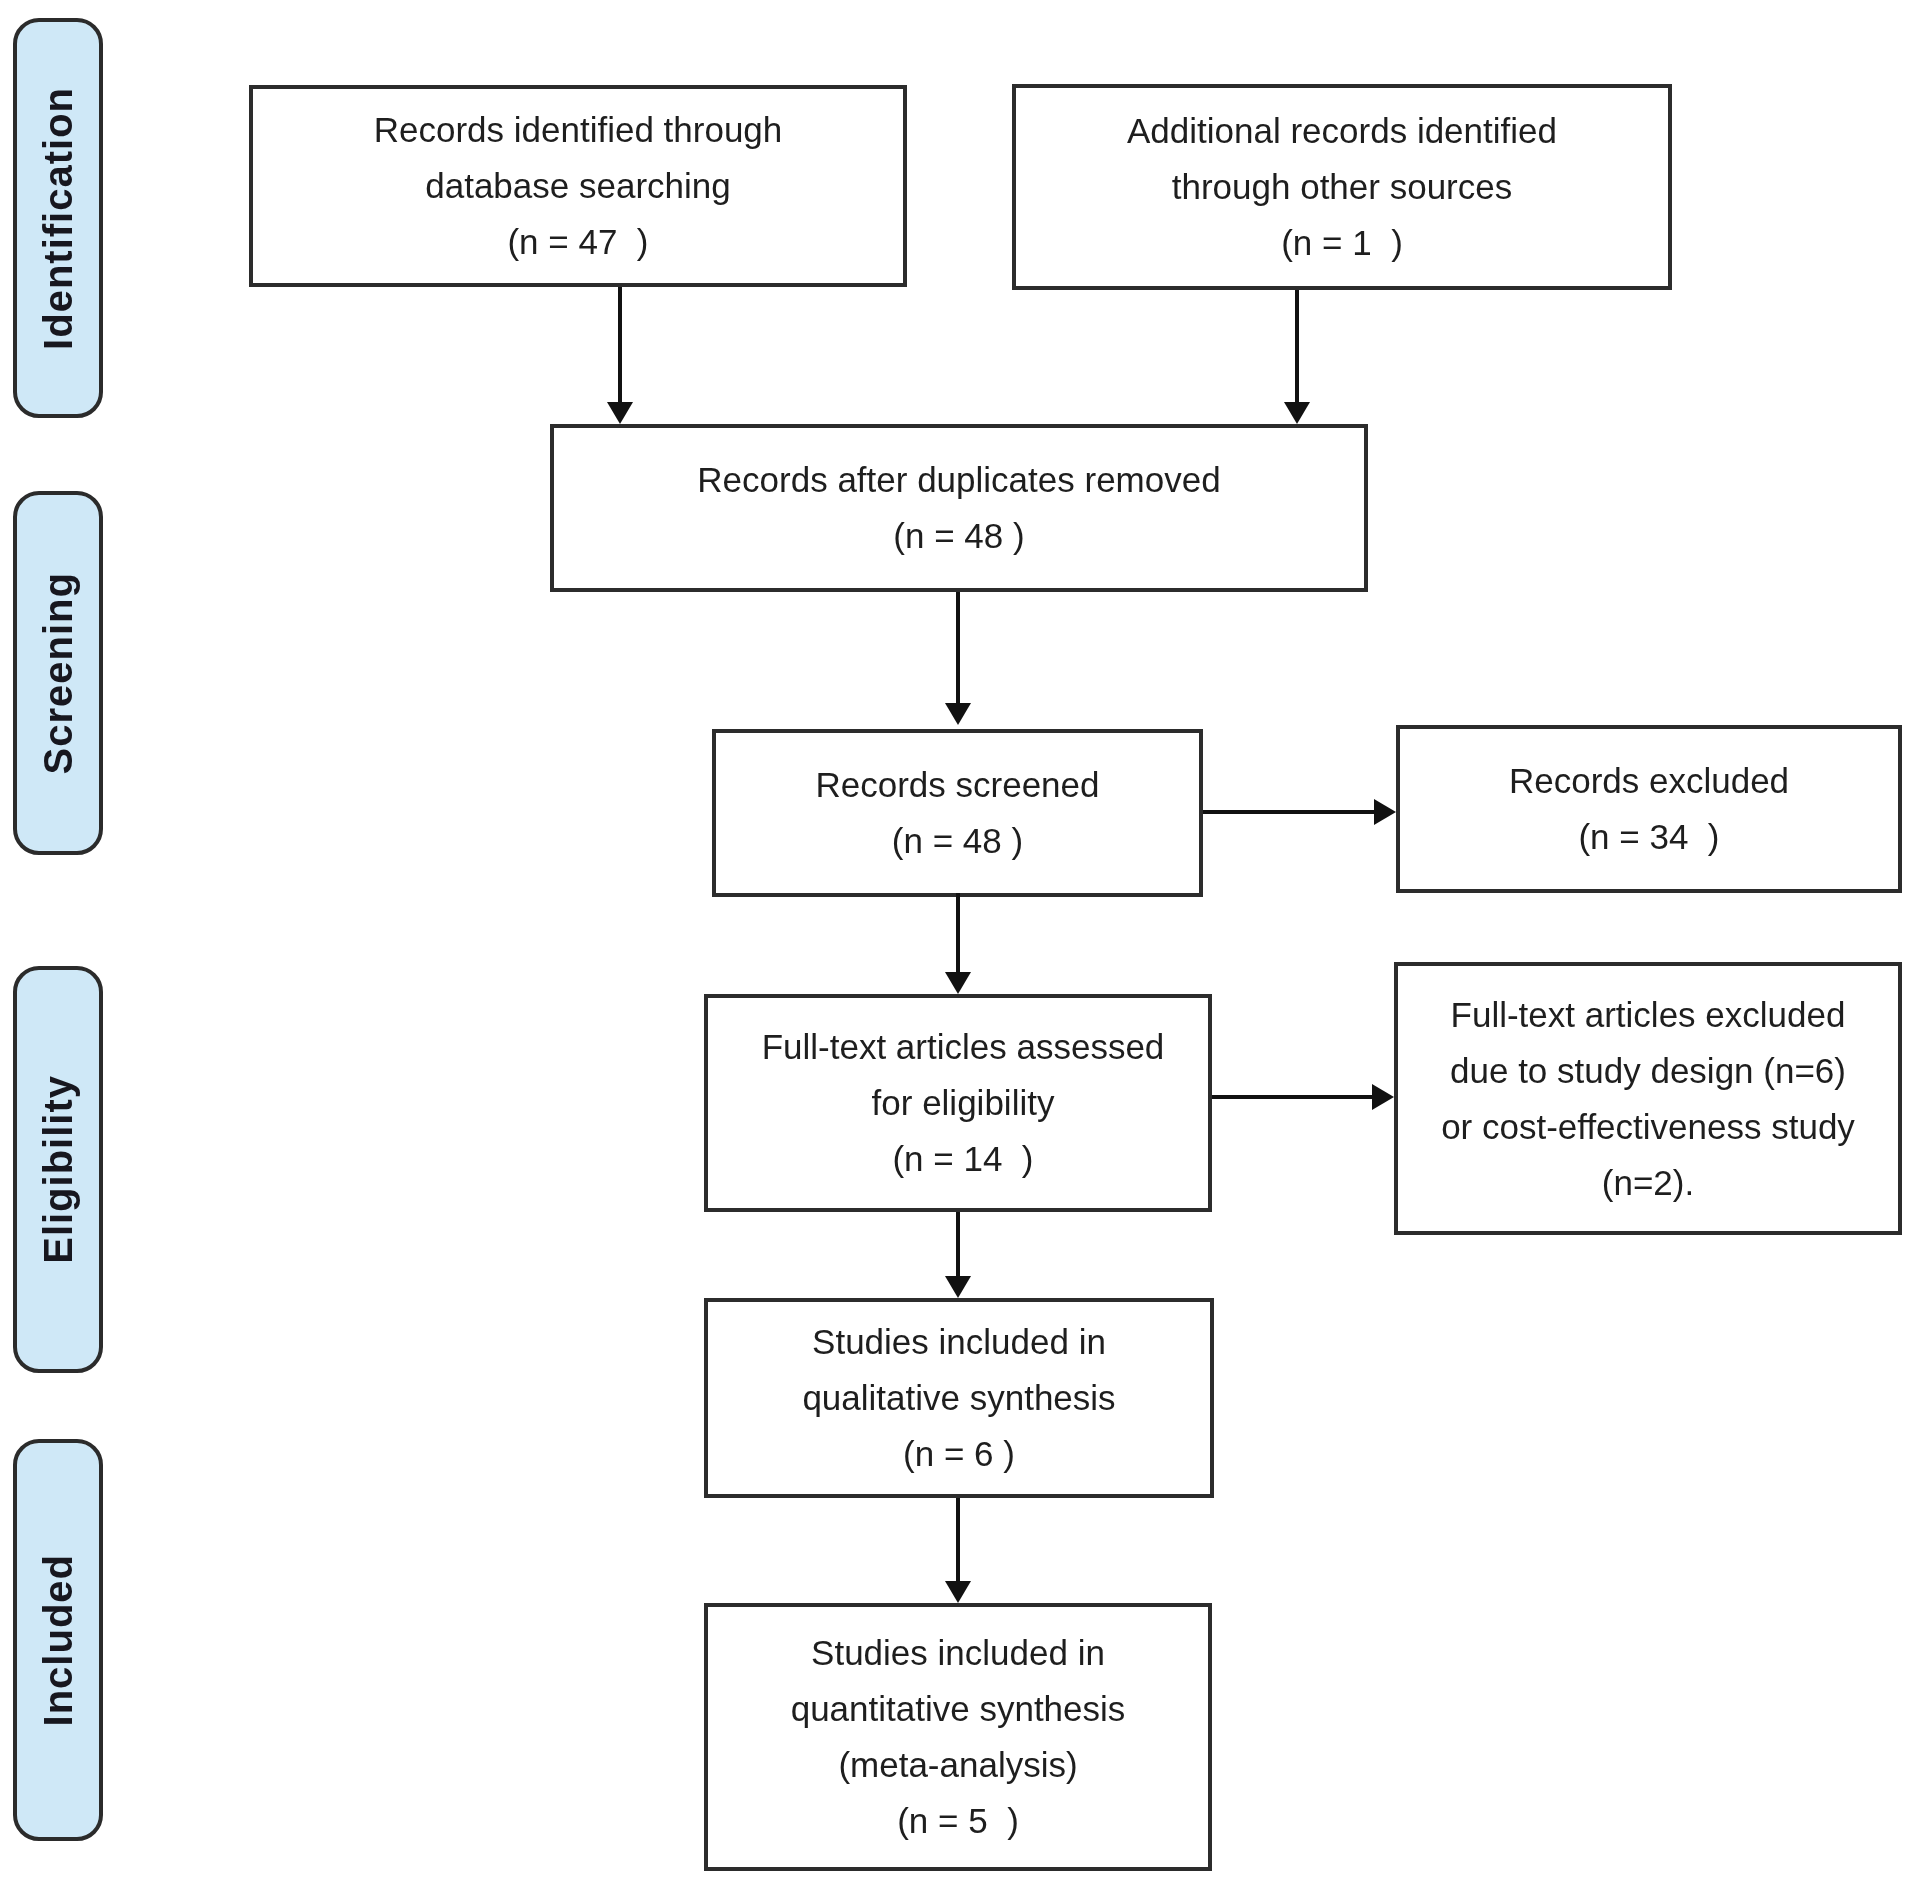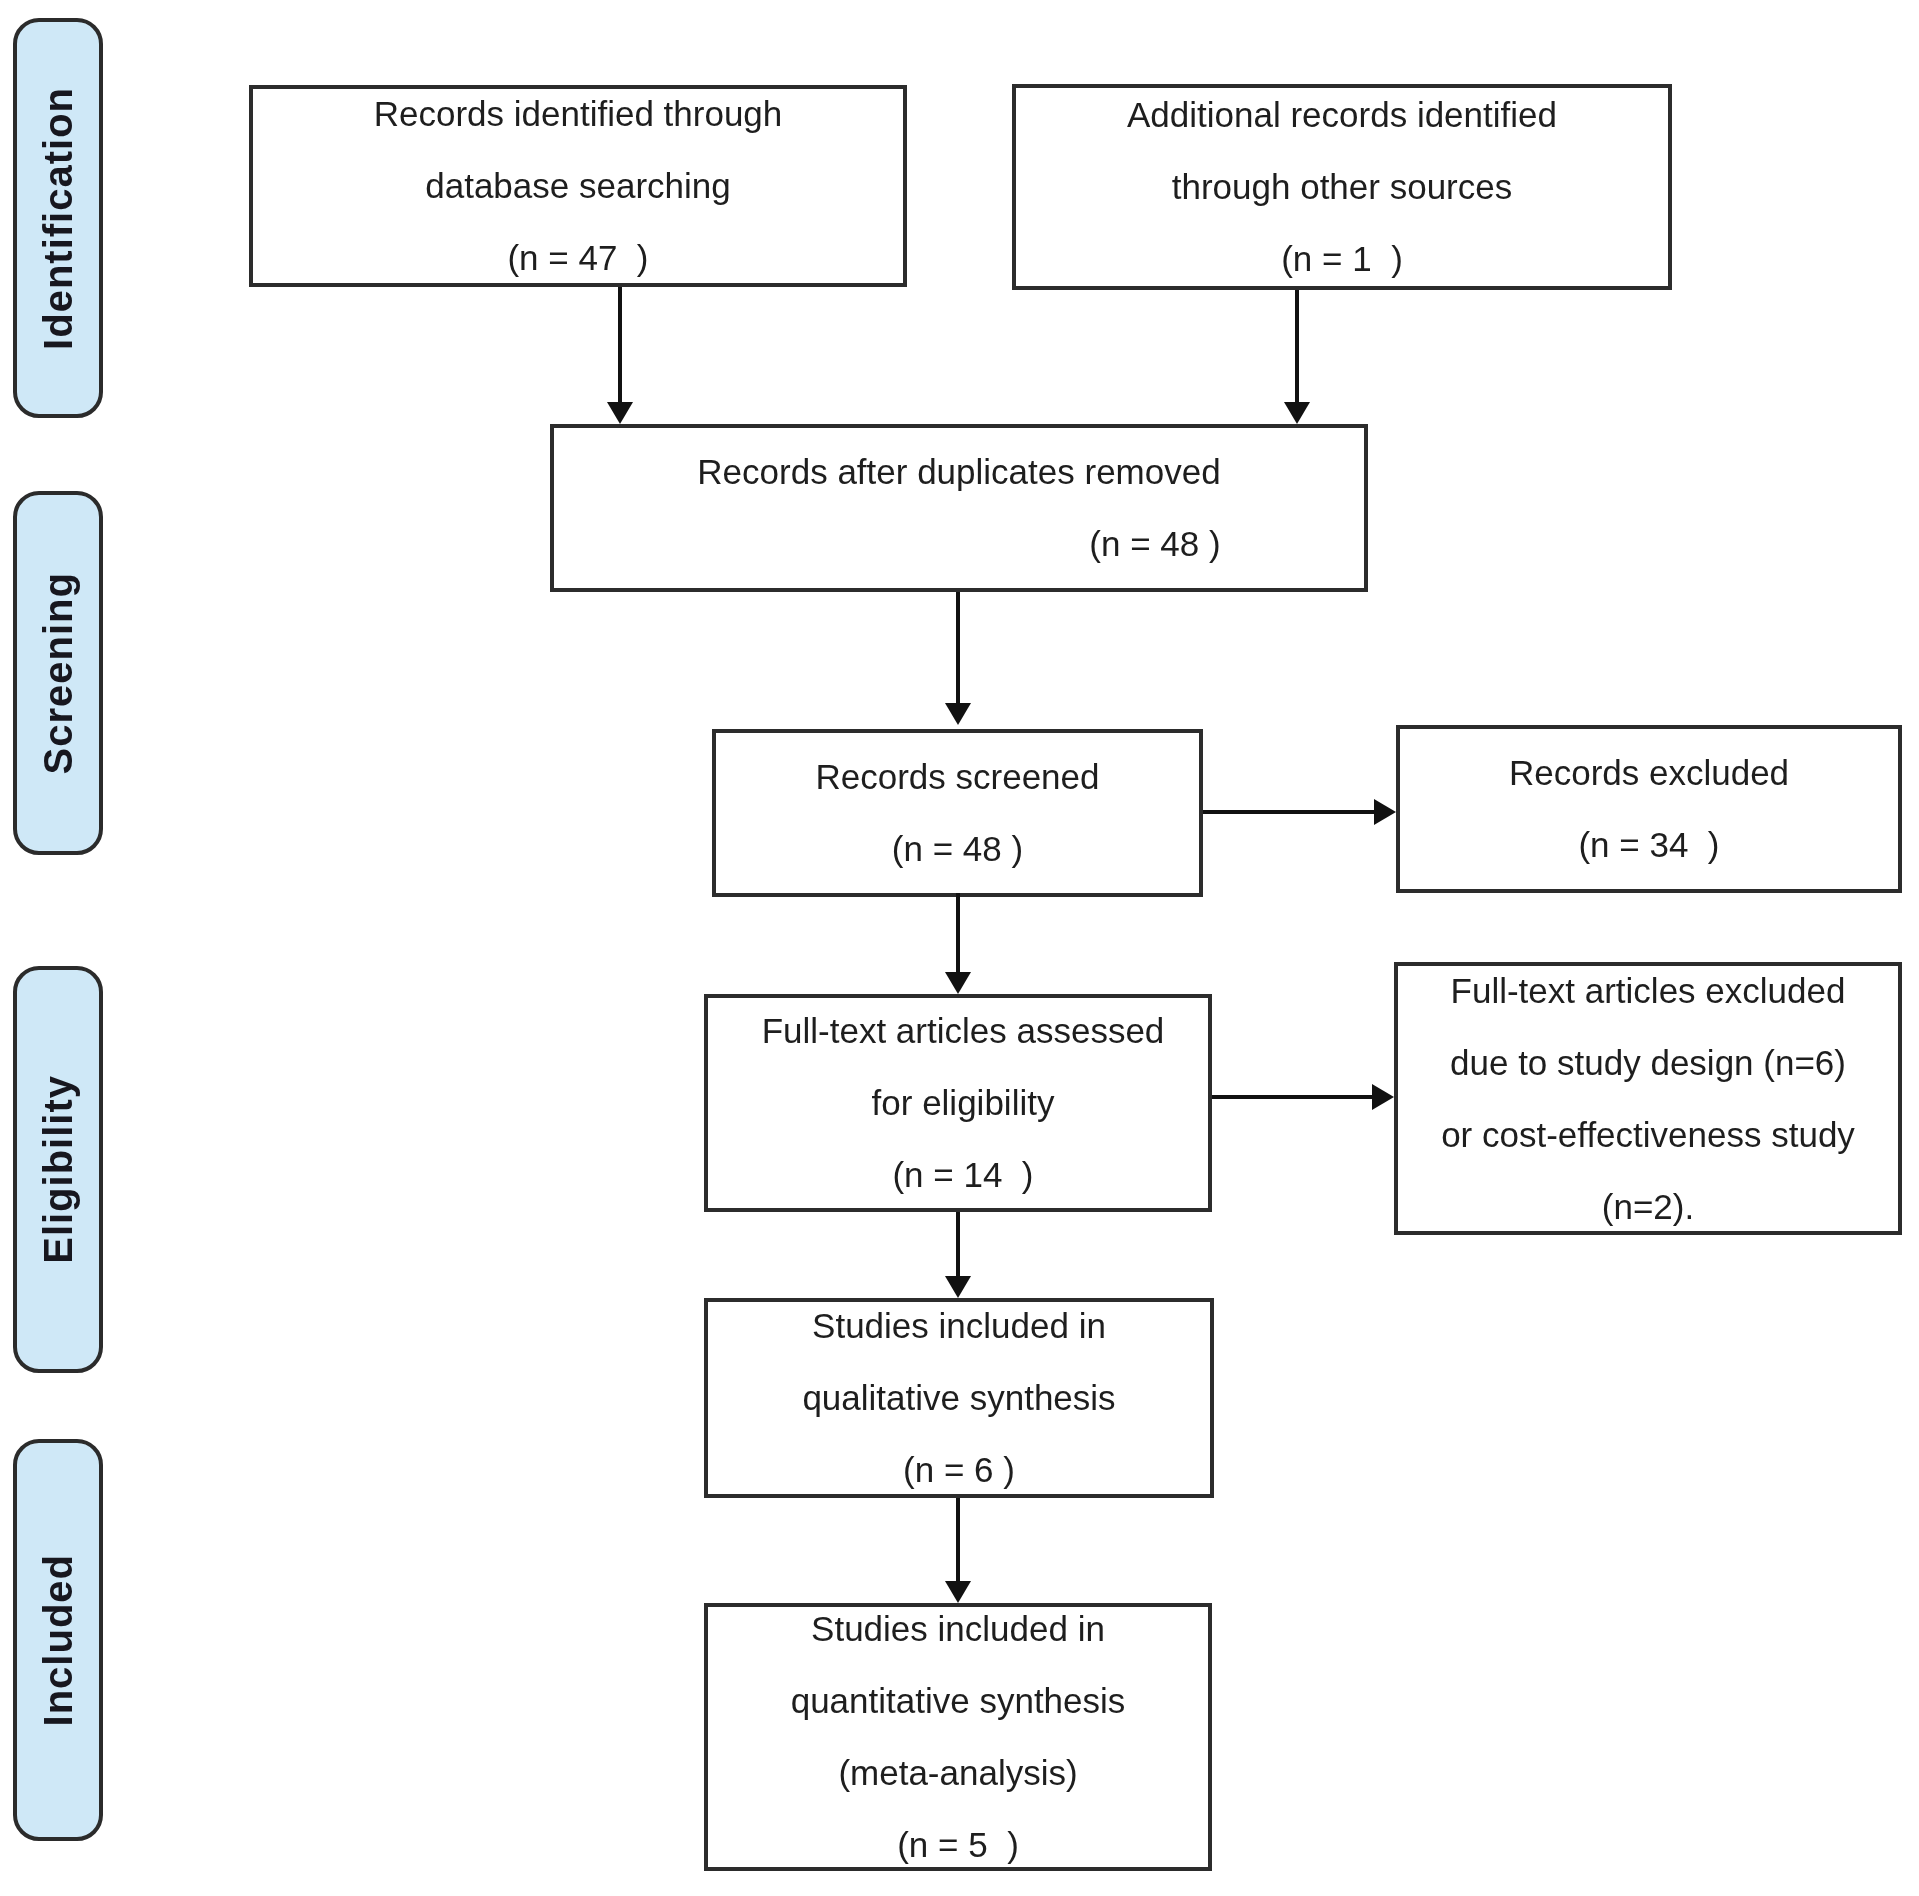--- a/index.html
+++ b/index.html
@@ -44,21 +44,21 @@
   .flowbox{
     position:absolute;
     box-sizing:border-box;
     background:var(--box-fill);
     border:4px solid var(--box-border);
     display:flex;
     align-items:center;
     justify-content:center;
     text-align:center;
     font-size:35px;
-    line-height:72px;
+    line-height:56px;
     white-space:pre-wrap;
     padding:6px 10px;
   }
   .vline,.hline{position:absolute;background:var(--arrow);}
   .vline{width:4px;}
   .hline{height:4px;}
   .vhead{
     position:absolute;width:0;height:0;
     border-left:13px solid transparent;
     border-right:13px solid transparent;
@@ -90,21 +90,21 @@
   </div>
 
   <div class="flowbox" style="left:249px;top:85px;width:658px;height:202px;">Records identified through
 database searching
 (n = 47  )</div>
 
   <div class="flowbox" style="left:1012px;top:84px;width:660px;height:206px;text-align:center;">Additional records identified
 through other sources
 (n = 1  )</div>
 
-  <div class="flowbox" style="left:550px;top:424px;width:818px;height:168px;text-align:right;">Records after duplicates removed
+  <div class="flowbox" style="left:550px;top:424px;width:818px;height:168px;">Records after duplicates removed
 (n = 48 )</div>
 
   <div class="flowbox" style="left:712px;top:729px;width:491px;height:168px;">Records screened
 (n = 48 )</div>
 
   <div class="flowbox" style="left:1396px;top:725px;width:506px;height:168px;">Records excluded
 (n = 34  )</div>
 
   <div class="flowbox" style="left:704px;top:994px;width:508px;height:218px;padding-left:20px;">Full-text articles assessed
 for eligibility

